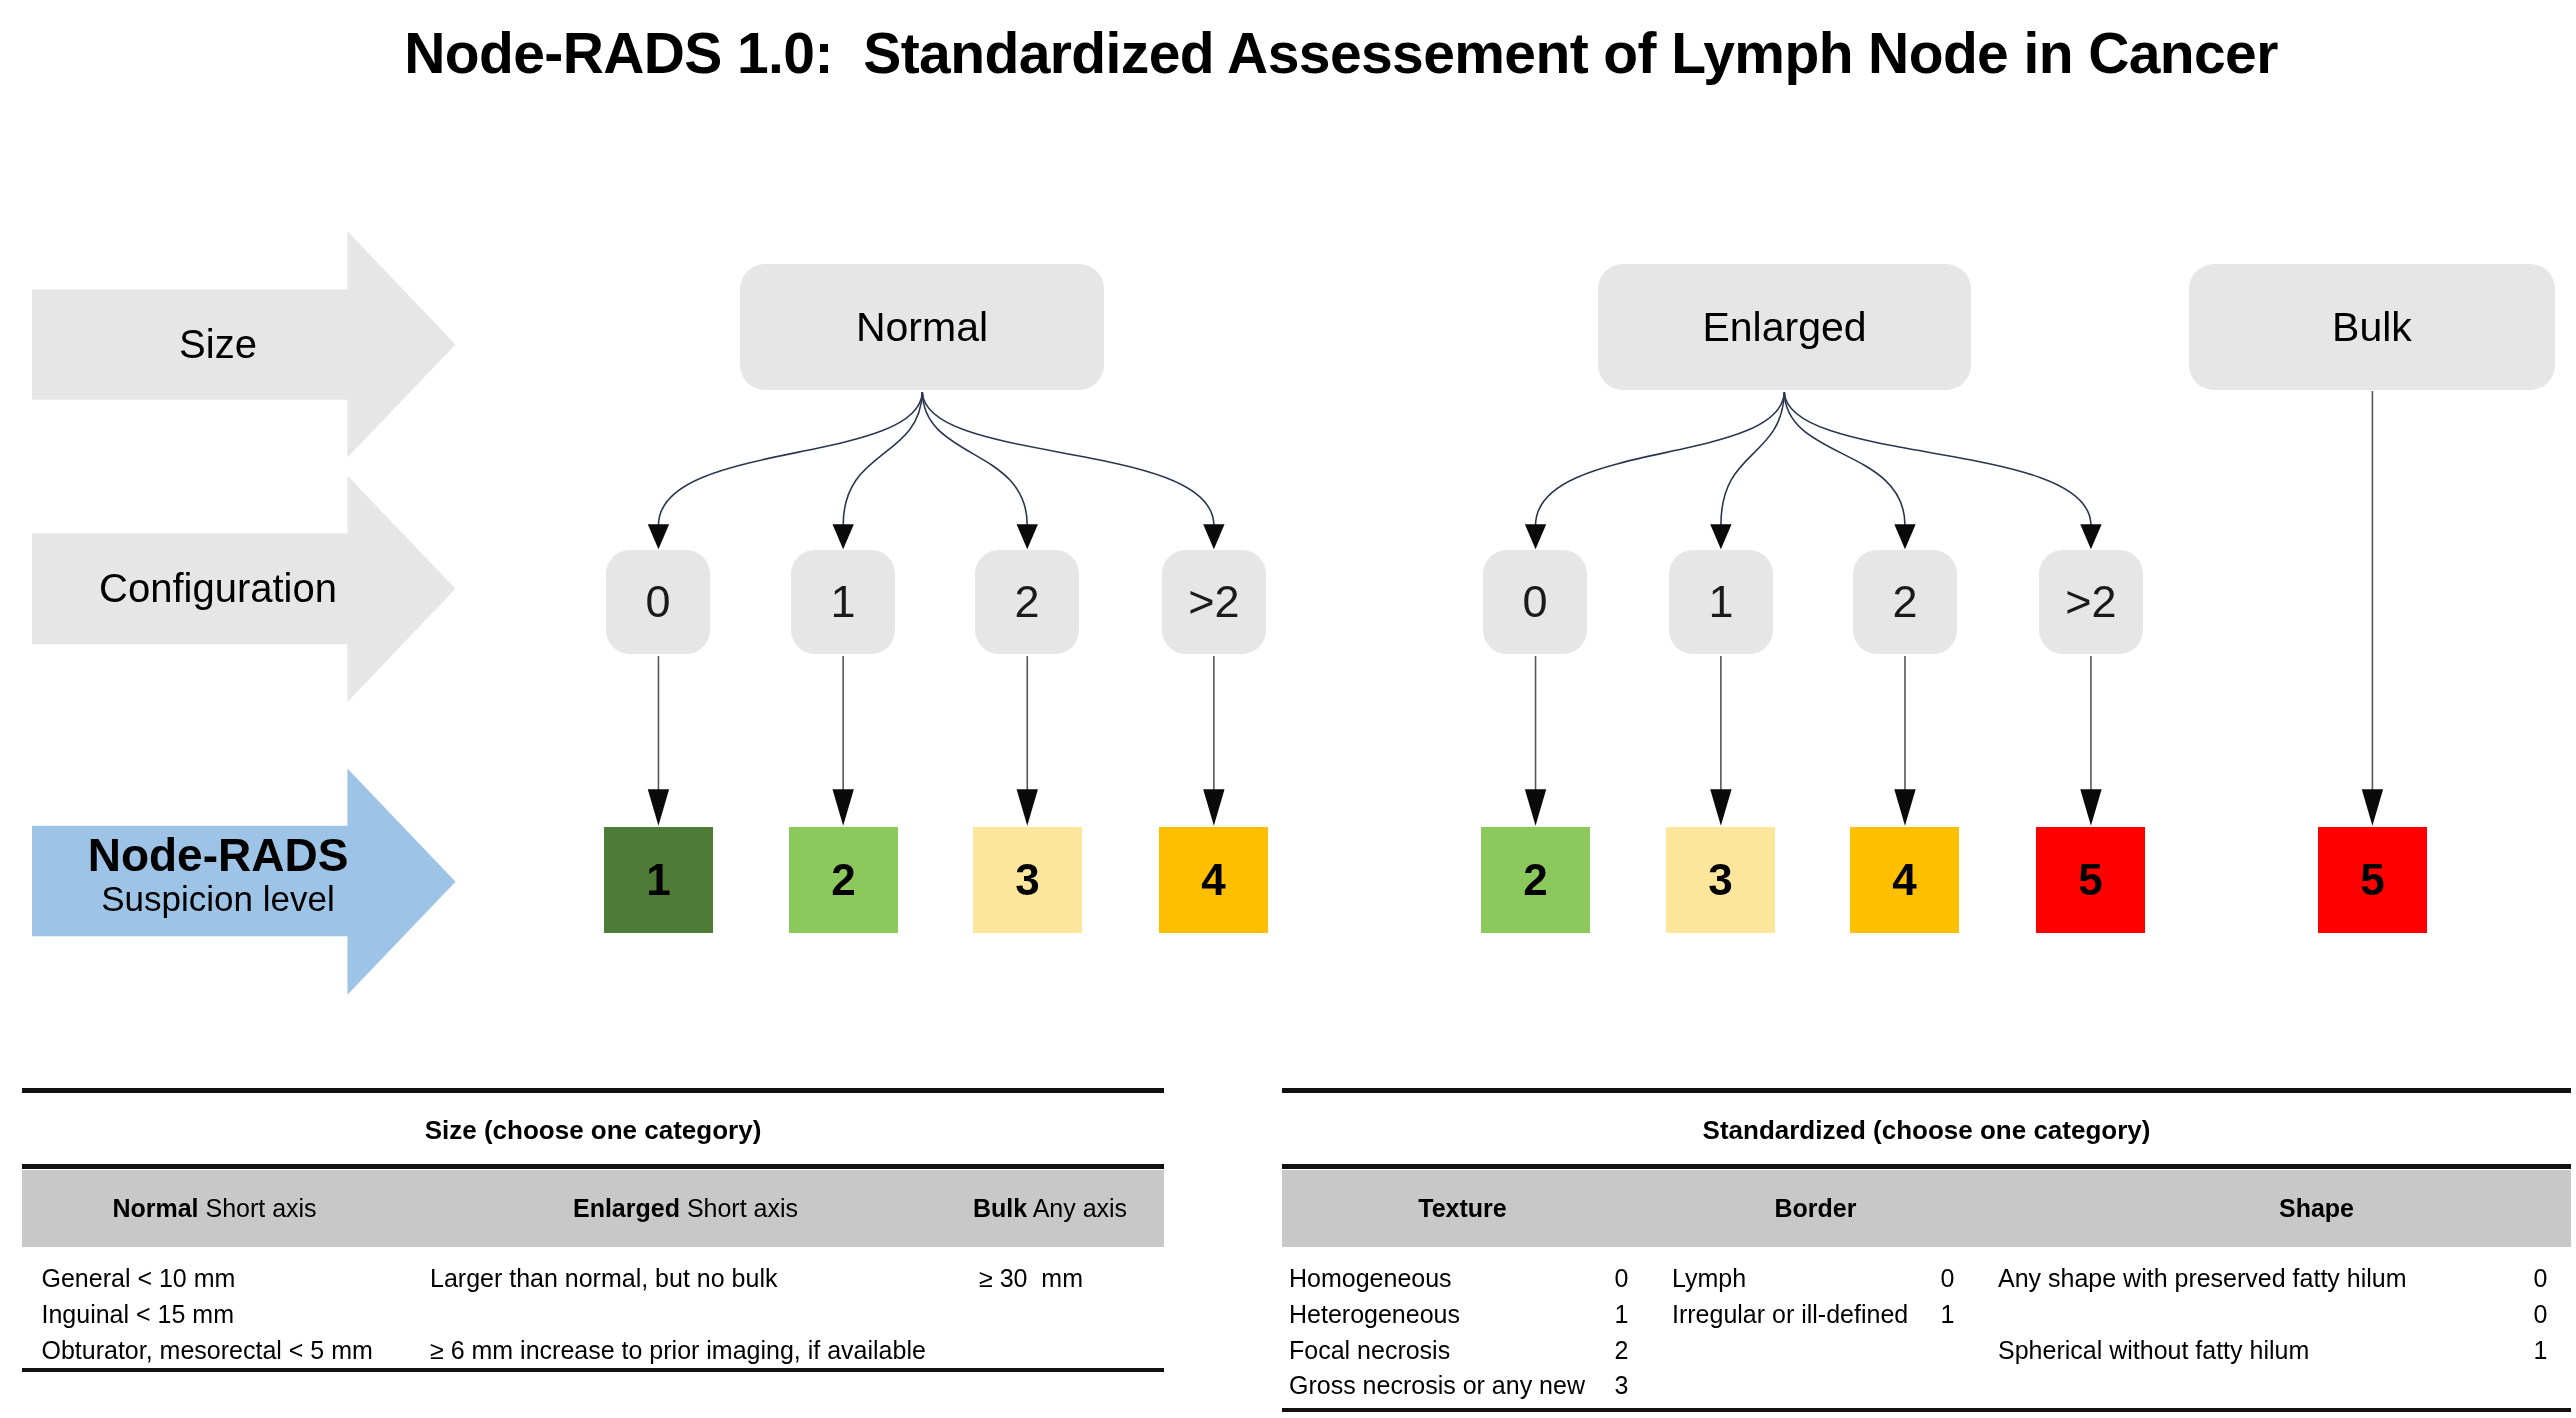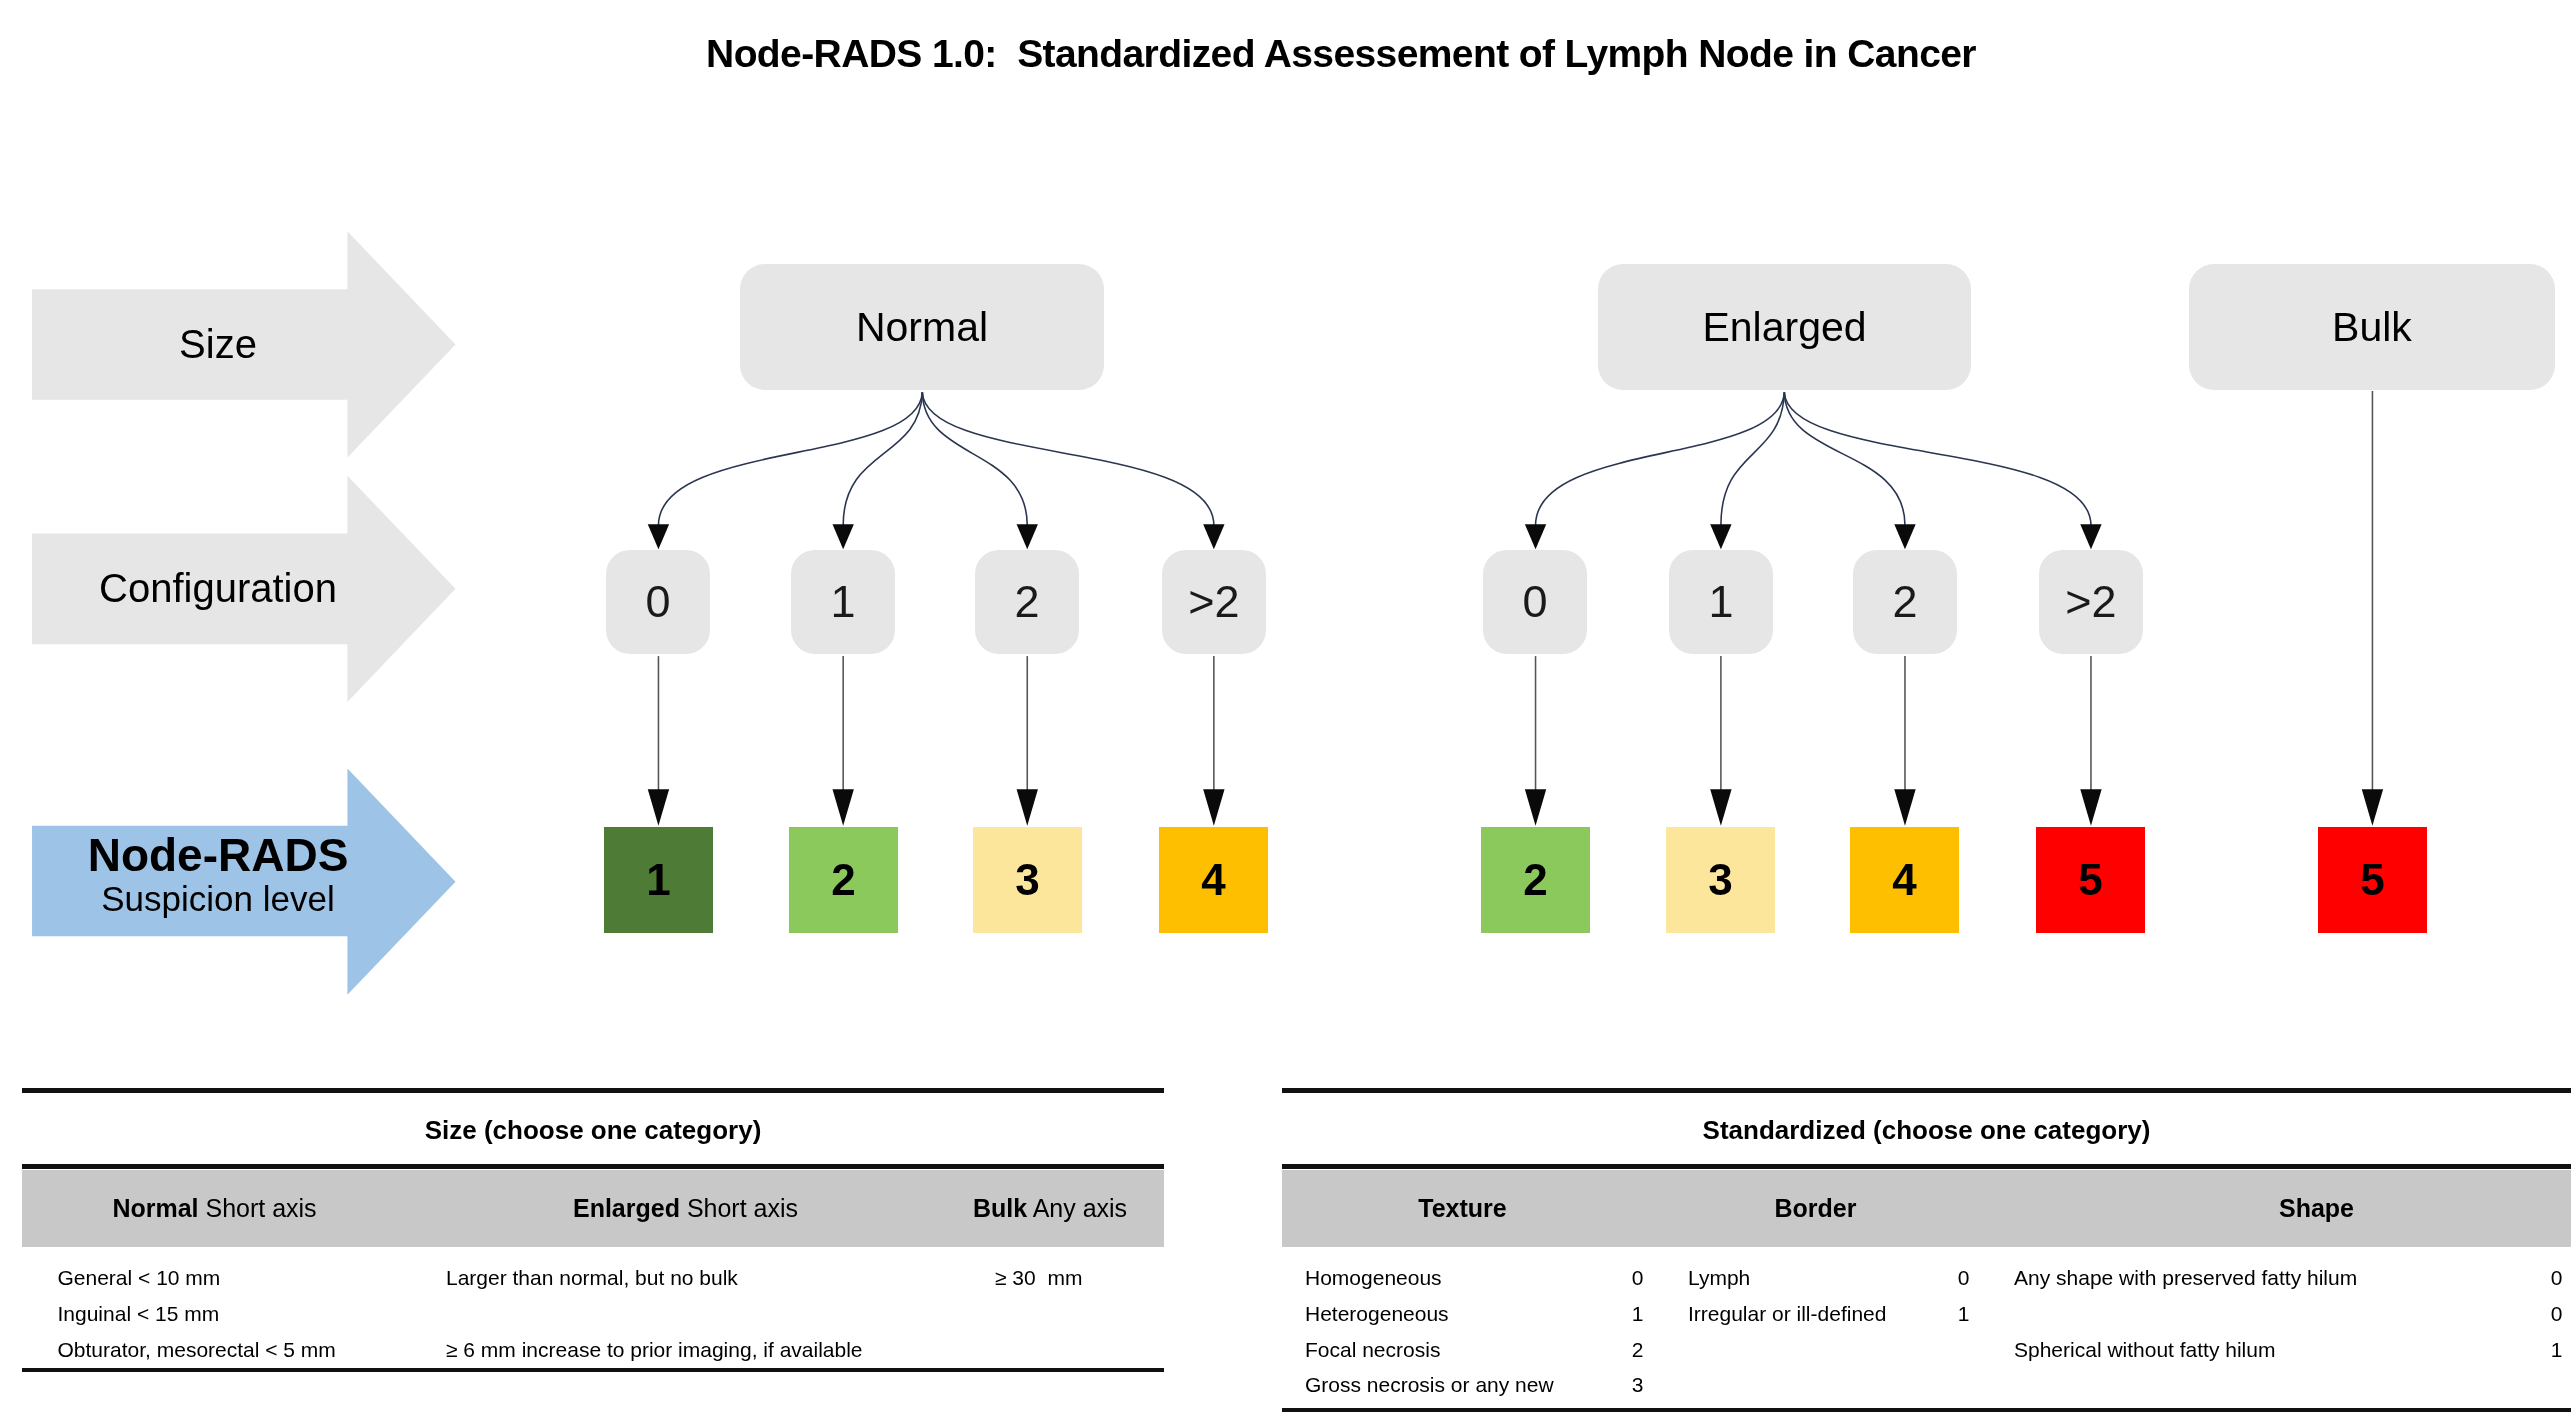--- a/index.html
+++ b/index.html
@@ -1,20 +1,20 @@
 <!DOCTYPE html>
 <html style="font-size:10px"><head>
 <meta charset="utf-8">
 <style>
   html,body{margin:0;padding:0;background:#fff;}
   #page{position:relative;width:2576px;height:1419px;background:#ffffff;overflow:hidden;
         font-family:"Liberation Sans",sans-serif;color:#000;}
   .abs{position:absolute;}
   #title{left:210px;top:19px;width:2262px;height:69px;line-height:69px;text-align:center;
-         font-size:39px;font-weight:700;letter-spacing:-0.6px;white-space:pre;}
+         font-size:57px;font-weight:700;letter-spacing:-0.6px;white-space:pre;}
   svg.layer{position:absolute;left:0;top:0;pointer-events:none;}
   
   .stage-label{left:32px;width:372px;display:flex;align-items:center;justify-content:center;
                font-size:40px;}
   .stage-label.blue{flex-direction:column;justify-content:center;}
   .nr-main{font-size:46px;font-weight:700;line-height:52px;}
   .nr-sub{font-size:35px;line-height:35px;}
   
   .bignode{top:264px;height:126px;background:#E7E6E6;border-radius:25px;
            display:flex;align-items:center;justify-content:center;font-size:41px;}
@@ -24,21 +24,21 @@
              font-size:44px;font-weight:700;color:#000;}
   
   .tbl{position:absolute;top:1084px;}
   .rule{position:absolute;left:0;width:100%;background:#111;}
   .tbl-title{position:absolute;left:0;top:31px;width:100%;height:31px;line-height:31px;
              text-align:center;font-size:26px;font-weight:700;white-space:pre;}
   .band{position:absolute;left:0;top:86px;width:100%;height:77px;background:#C9C8C8;}
   .hcell{position:absolute;top:86px;height:77px;display:flex;align-items:center;justify-content:center;
          font-size:25px;white-space:pre;}
   .hcell .b{font-weight:700;}
-  .cell{position:absolute;height:36px;line-height:36px;font-size:21px;white-space:pre;margin-left:16px;}
+  .cell{position:absolute;height:36px;line-height:36px;font-size:25px;white-space:pre;}
   .score{text-align:center;}
 </style>
 </head>
 <body>
 
 <div id="page">
 
   <div id="title" class="abs">Node-RADS 1.0:  Standardized Assessement of Lymph Node in Cancer</div>
 
   <svg class="layer" width="2576" height="1419" viewBox="0 0 4100 2258">

